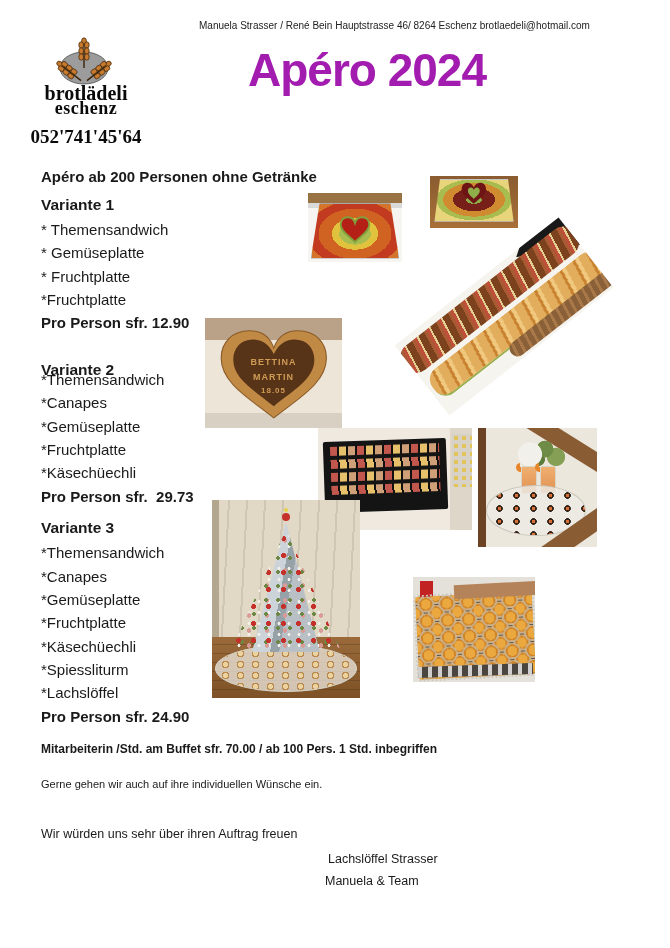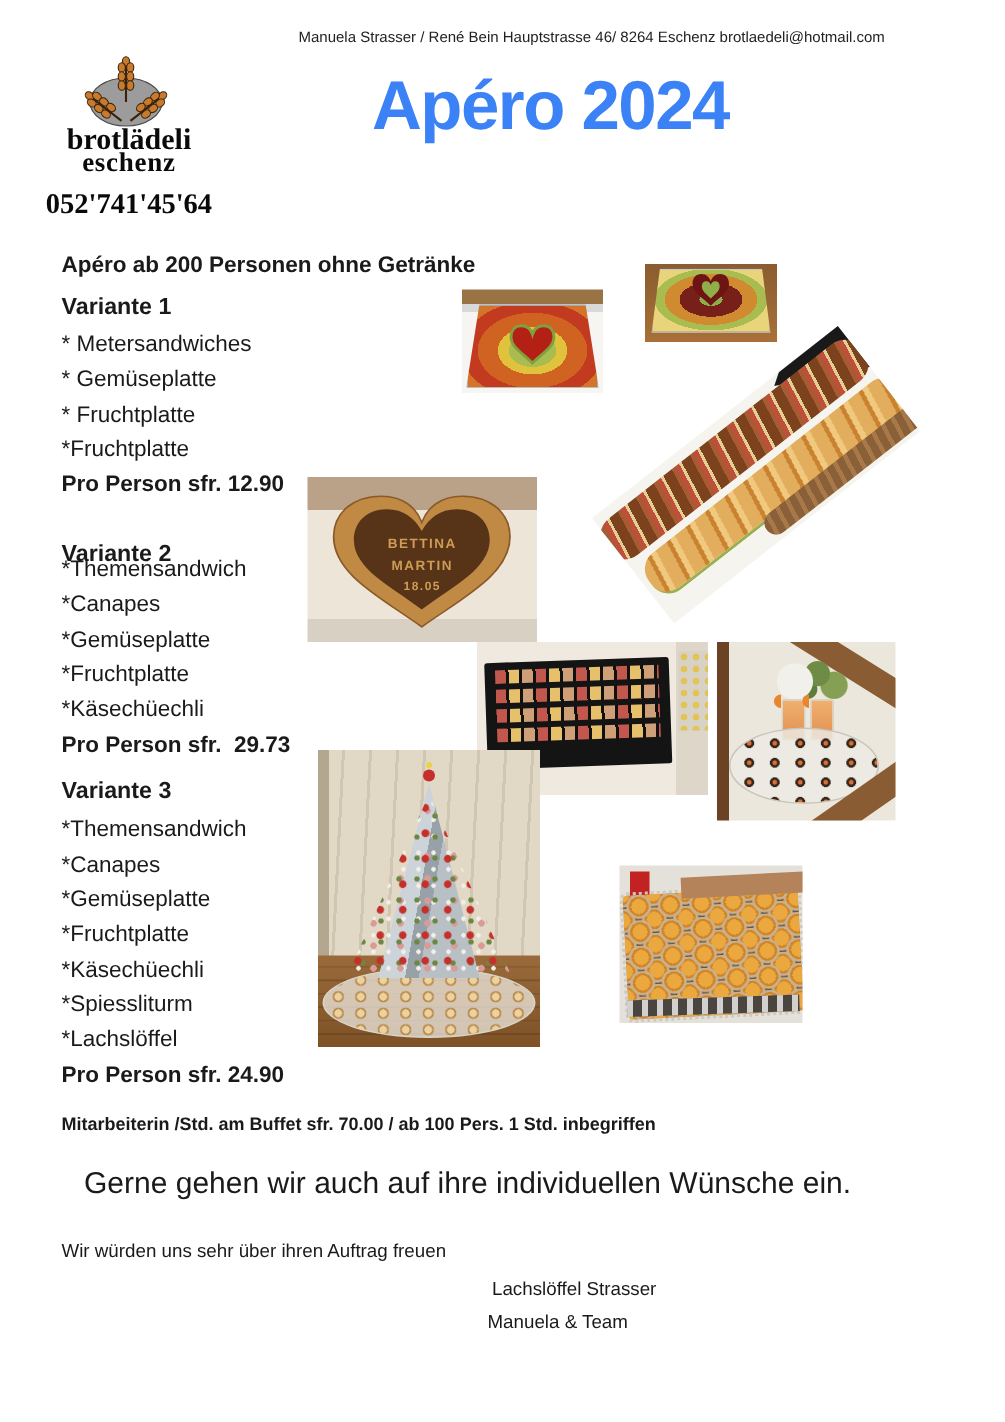--- a/index.html
+++ b/index.html
@@ -1,36 +1,36 @@
 <!DOCTYPE html>
 <html><head>
 <meta charset="utf-8">
 <style>
   html,body{margin:0;padding:0;background:#888;}
   .page{position:relative;width:670px;height:948px;background:#ffffff;overflow:hidden;
         font-family:"Liberation Sans",sans-serif;color:#1a1a1a;}
   
   .contact{position:absolute;left:179px;top:20px;font-size:10px;color:#222;white-space:pre;margin-left:20px;}
   .title{position:absolute;left:237px;top:47px;width:260px;margin:0;text-align:center;
-         font-size:46px;font-weight:bold;letter-spacing:-1px;line-height:1;color:#3b82f6;white-space:pre;}
+         font-size:46px;font-weight:bold;letter-spacing:-1px;line-height:1;color:#a21caf;white-space:pre;}
   
   .logo{position:absolute;left:24px;top:34px;width:124px;height:110px;}
   .logo svg{position:absolute;left:30px;top:2px;}
   .logo-line{position:absolute;left:0;width:124px;text-align:center;
              font-family:"Liberation Serif",serif;font-weight:bold;line-height:1;color:#0a0a0a;white-space:pre;}
   .logo-name{top:49px;font-size:20px;}
   .logo-town{top:65px;font-size:18px;letter-spacing:.5px;}
   .logo-phone{top:93px;font-size:19px;}
   
   .line{position:absolute;left:41px;font-size:15px;line-height:1;white-space:pre;}
   .line.b{font-weight:bold;}
   .line.h{font-weight:bold;font-size:15.5px;}
   .line.small{font-size:12px;}
   .line.mid{font-size:12.5px;}
-  .line.big{font-size:20px;margin-left:15px;}
+  .line.big{font-size:11px;}
   
   .ph{position:absolute;overflow:hidden;}
   .heartsvg{position:absolute;}
   
   .ph1{left:308px;top:193px;width:94px;height:69px;
        background:linear-gradient(180deg,#9a7345 0 14%,#d9d9d9 14% 22%,#f6f5f2 22%);}
   .p1-tray{position:absolute;left:3%;right:3%;top:14%;bottom:5%;
        clip-path:polygon(10% 0,90% 0,100% 100%,0 100%);border:1px solid #a8a8a8;box-sizing:border-box;
        background:radial-gradient(ellipse at 50% 55%,#b3252012 0,transparent 0),
                   radial-gradient(ellipse at 50% 55%,#a8bc50 0 26%,#e0c23c 26% 38%,#d06322 38% 60%,#c23a20 60% 78%,#d3742a 78% 100%);}
@@ -44,21 +44,21 @@
   .ph3{left:400px;top:272px;width:208px;height:89px;transform:rotate(-38deg);background:#f6f4ef;}
   .p3-dark{position:absolute;top:-4px;right:-6px;width:64px;height:52px;background:#191919;
        clip-path:polygon(22% 0,100% 0,100% 80%,0 18%);}
   .p3-b1{position:absolute;left:-6px;top:7px;width:105%;height:31px;border-radius:15px;
        background:repeating-linear-gradient(100deg,#7c421e 0 7px,#a85a32 7px 10px,#bf4f3a 10px 13px,#e3cf92 13px 15px);}
   .p3-b2{position:absolute;left:4px;top:43px;width:102%;height:29px;border-radius:14px;border-bottom:2px solid #9ab050;
        background:repeating-linear-gradient(100deg,#e2ae5e 0 9px,#c9822f 9px 12px,#f0c87e 12px 16px);}
   .p3-b3{position:absolute;left:42%;top:70px;width:70%;height:16px;border-radius:8px;
        background:repeating-linear-gradient(100deg,#8a6038 0 5px,#a87848 5px 8px);}
   
-  .ph4{left:205px;top:318px;width:153px;height:110px;
+  .ph4{left:205px;top:318px;width:137px;height:110px;
        background:linear-gradient(180deg,#b9a288 0 20%,#ece5d8 20% 86%,#d8d1c3 86%);}
   .p4-heart{left:10%;top:6%;width:80%;height:88%;}
   .p4-txt{position:absolute;left:0;width:100%;text-align:center;color:#cf9c55;
           font-weight:bold;letter-spacing:1px;line-height:1;}
   .p4-t1{top:36%;font-size:9px;}
   .p4-t2{top:50%;font-size:9px;}
   .p4-t3{top:63%;font-size:8px;}
   
   .ph5{left:318px;top:428px;width:154px;height:102px;
        background:linear-gradient(90deg,#efe9df 0 86%,#ddd6c9 86%);}
@@ -150,21 +150,21 @@
       <use href="#ear" transform="translate(44,36) rotate(52)"></use>
     </svg>
     <div class="logo-line logo-name">brotlädeli</div>
     <div class="logo-line logo-town">eschenz</div>
     <div class="logo-line logo-phone">052'741'45'64</div>
   </div>
 
   <div class="line b" style="top:169px">Apéro ab 200 Personen ohne Getränke</div>
 
   <div class="line h" style="top:197px">Variante 1</div>
-  <div class="line" style="top:222px">* Metersandwiches</div>
+  <div class="line" style="top:222px">* Themensandwich</div>
   <div class="line" style="top:245px">* Gemüseplatte</div>
   <div class="line" style="top:269px">* Fruchtplatte</div>
   <div class="line" style="top:292px">*Fruchtplatte</div>
   <div class="line b" style="top:315px">Pro Person sfr. 12.90</div>
 
   <div class="line h" style="top:362px">Variante 2</div>
   <div class="line" style="top:372px">*Themensandwich</div>
   <div class="line" style="top:395px">*Canapes</div>
   <div class="line" style="top:419px">*Gemüseplatte</div>
   <div class="line" style="top:442px">*Fruchtplatte</div>

